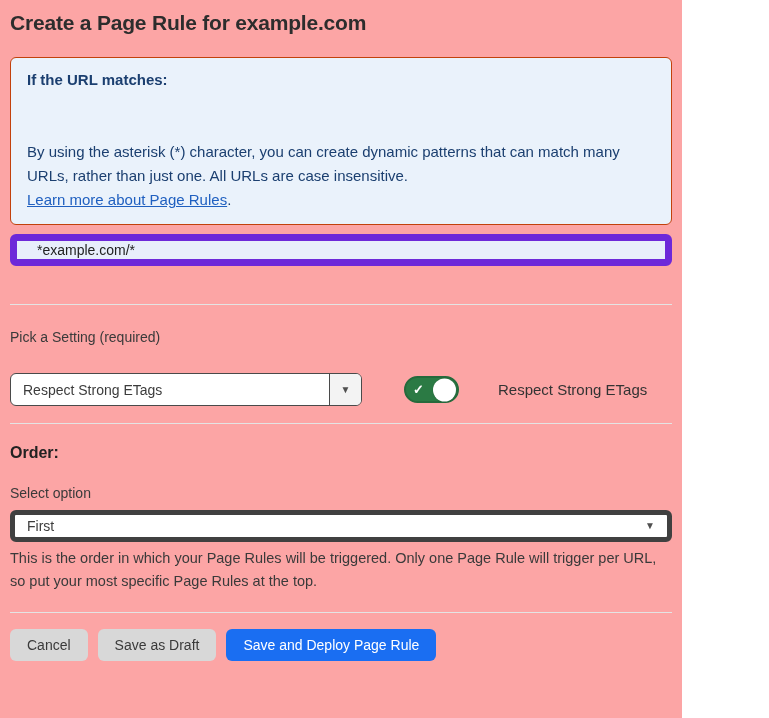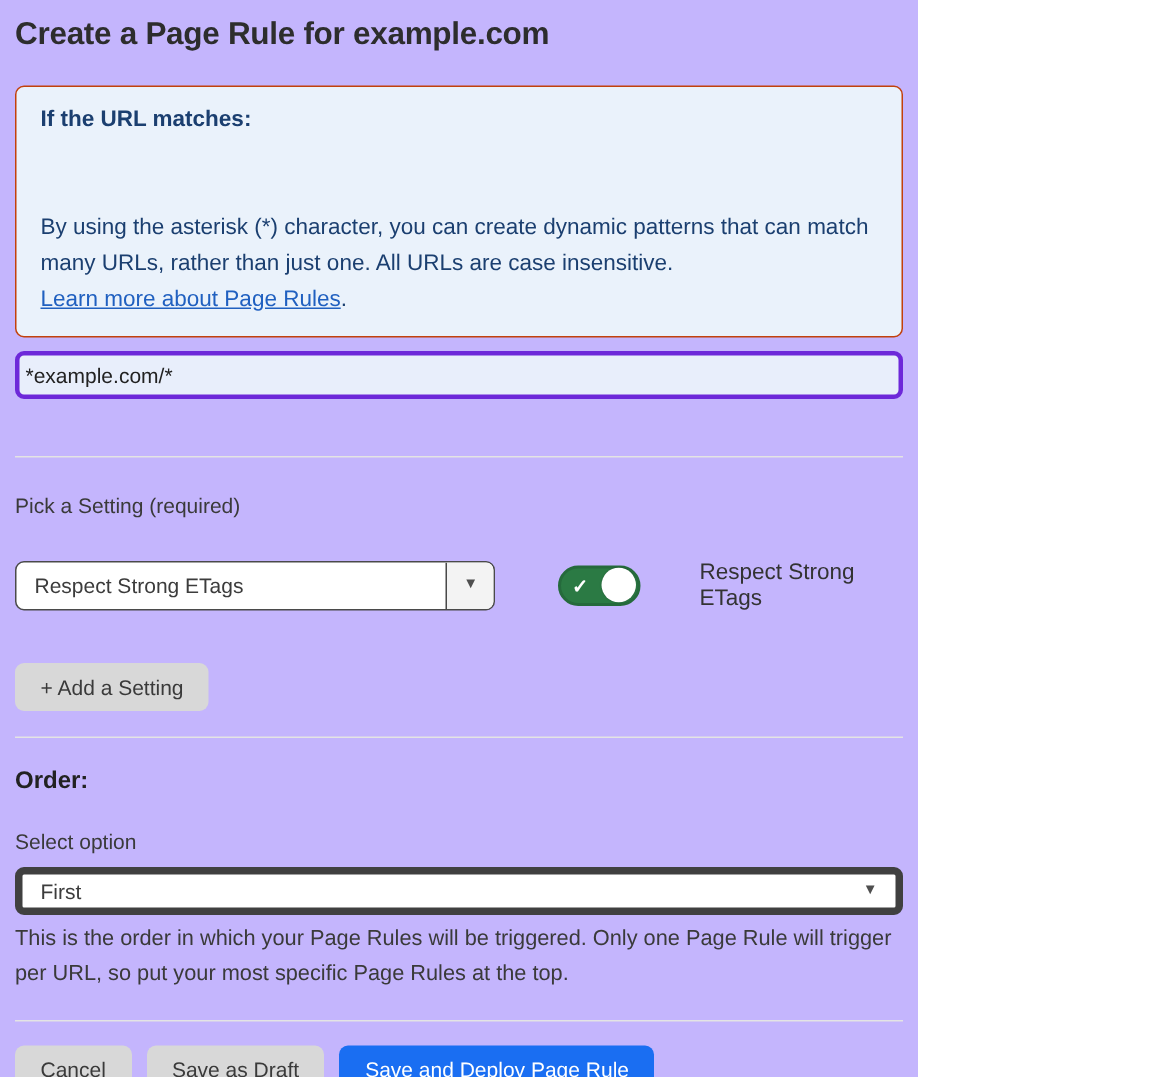--- a/index.html
+++ b/index.html
@@ -2,25 +2,25 @@
 <html><head>
 <meta charset="utf-8">
 <style>
   * { box-sizing: border-box; margin: 0; padding: 0; }
   html, body {
     background: #ffffff;
     font-family: "Liberation Sans", sans-serif;
     color: #2e2e2e;
   }
   .page {
-    width: 612px;
+    width: 682px;
     height: 718px;
     padding: 11px 10px 0 10px;
     overflow: hidden;
-    background: #c4b5fd;
+    background: #fca5a5;
   }
   .page-title {
     font-size: 21px;
     font-weight: 700;
     color: #2d2d2d;
     letter-spacing: -0.2px;
   }
   
   .info-box {
     margin-top: 22px;
@@ -44,23 +44,23 @@
     display: block;
     font-size: 14px;
     color: #3a3a3a;
   }
   .url-label { margin-top: 28px; }
   .url-input {
     margin-top: 9px;
     width: 100%;
     height: 32px;
     background: #e8eefb;
-    border: 3px solid #6d28d9;
-    border-radius: 6px;
-    padding: 0 4px;
+    border: 7px solid #6d28d9;
+    border-radius: 6px;
+    padding: 0 20px;
     font-size: 14px;
     color: #222222;
     font-family: "Liberation Sans", sans-serif;
     outline: none;
   }
   .divider {
     border: none;
     border-top: 1px solid #e4e4e4;
     margin: 0;
   }
@@ -234,21 +234,20 @@
       </div>
     </div>
 
     <div class="toggle">
       <span class="toggle-check">✓</span>
       <span class="toggle-knob"></span>
     </div>
     <span class="toggle-label">Respect Strong ETags</span>
   </div>
 
-  <button class="btn btn-gray add-setting-btn">+ Add a Setting</button>
 
   <hr class="divider divider-2">
 
   <h2 class="section-heading">Order:</h2>
 
   <label class="field-label order-label">Select option</label>
 
   <div class="order-select">
     <span class="select-value-inline">First</span>
     <span class="arrow-glyph">▼</span>

